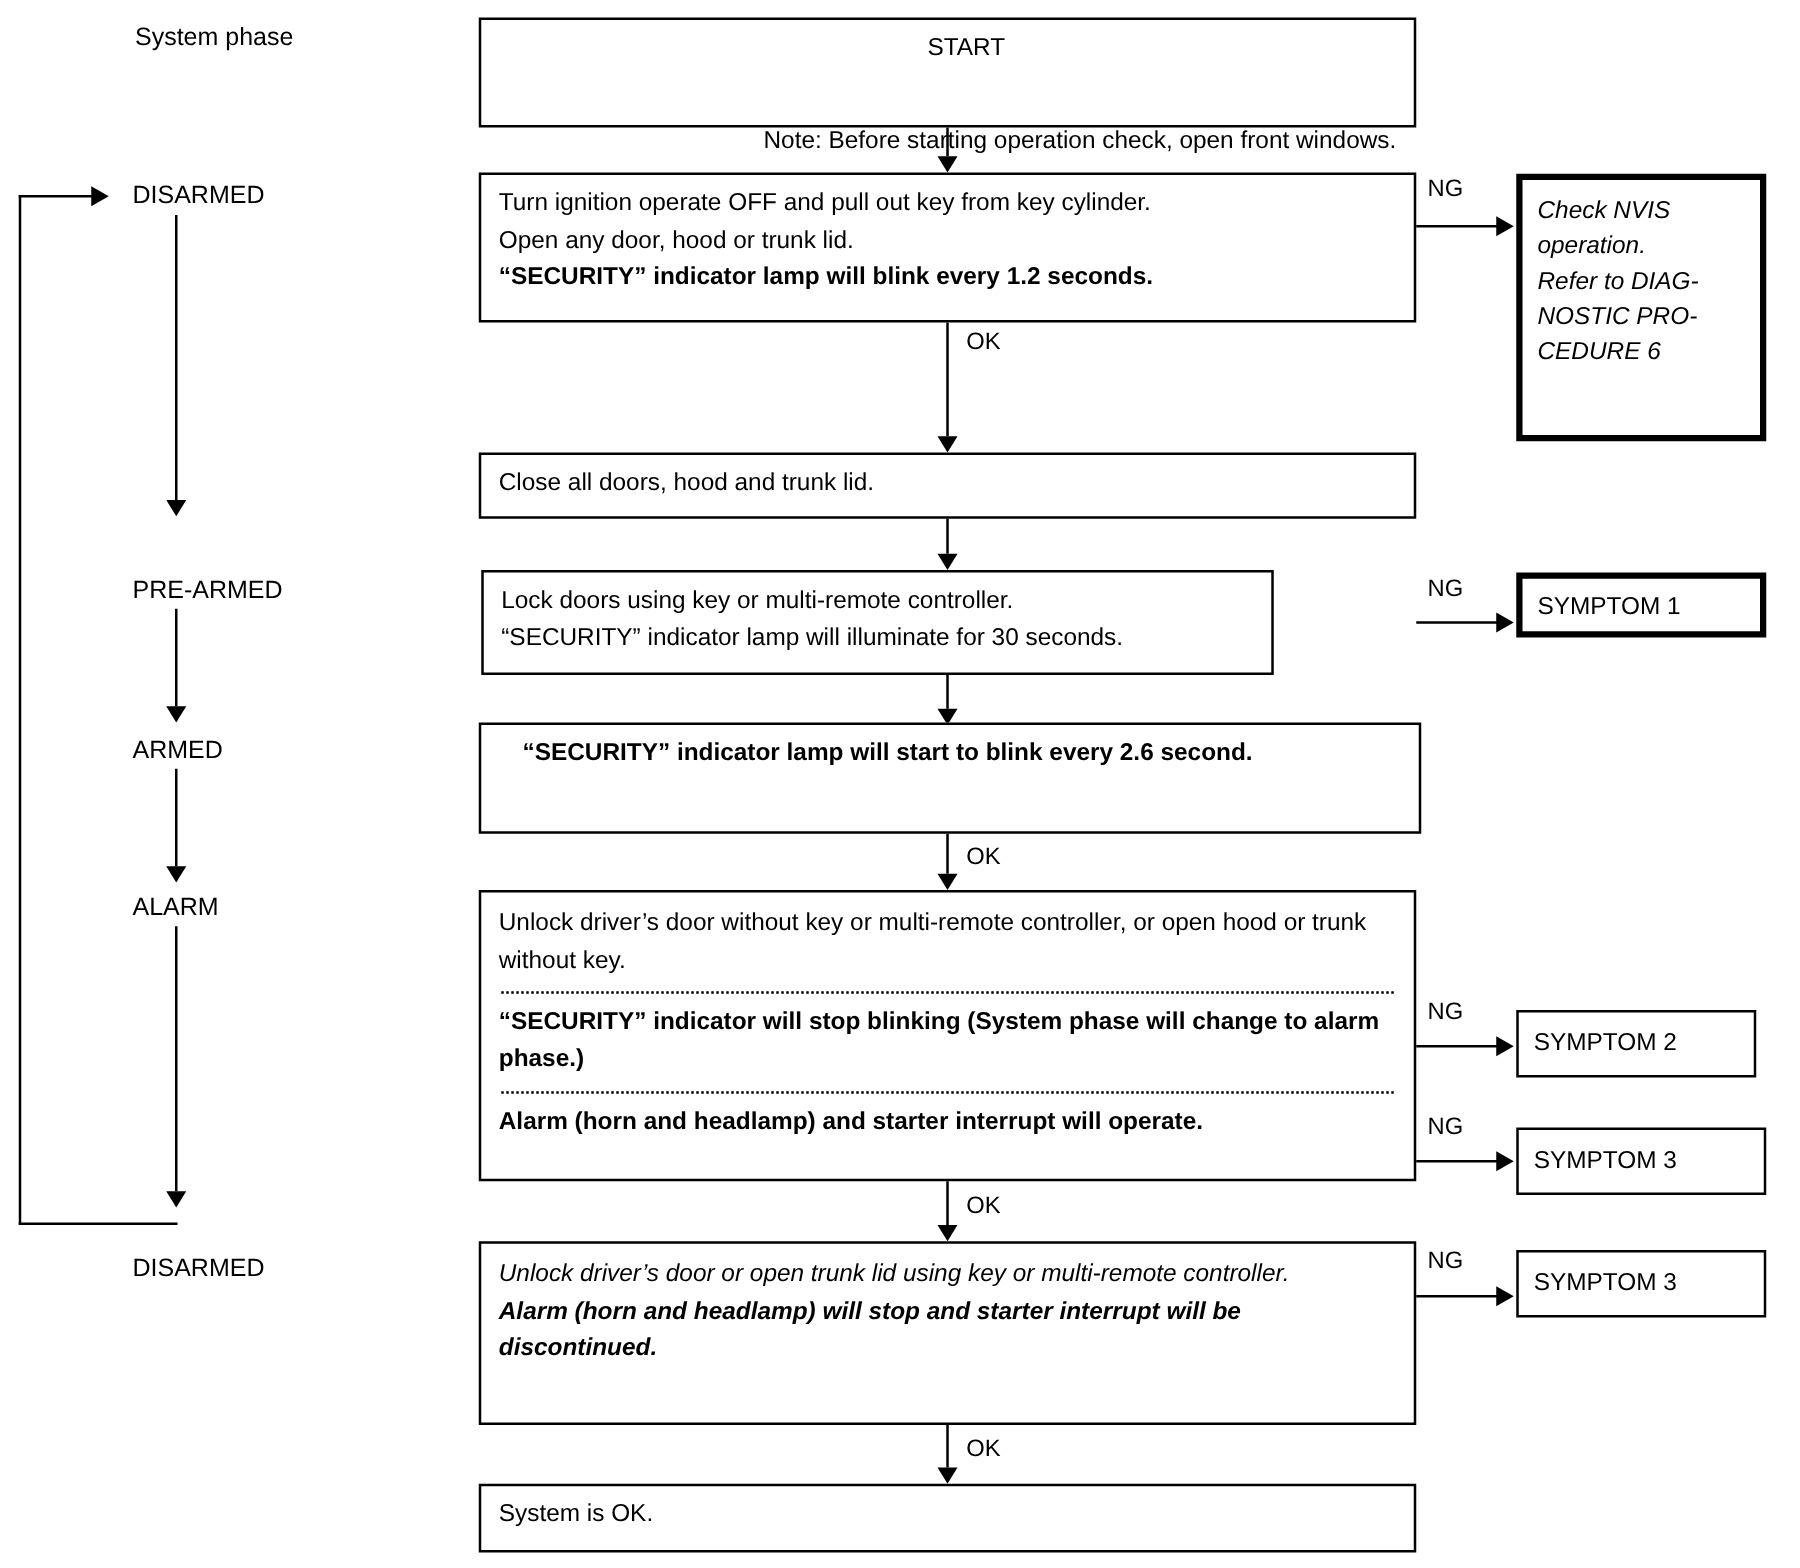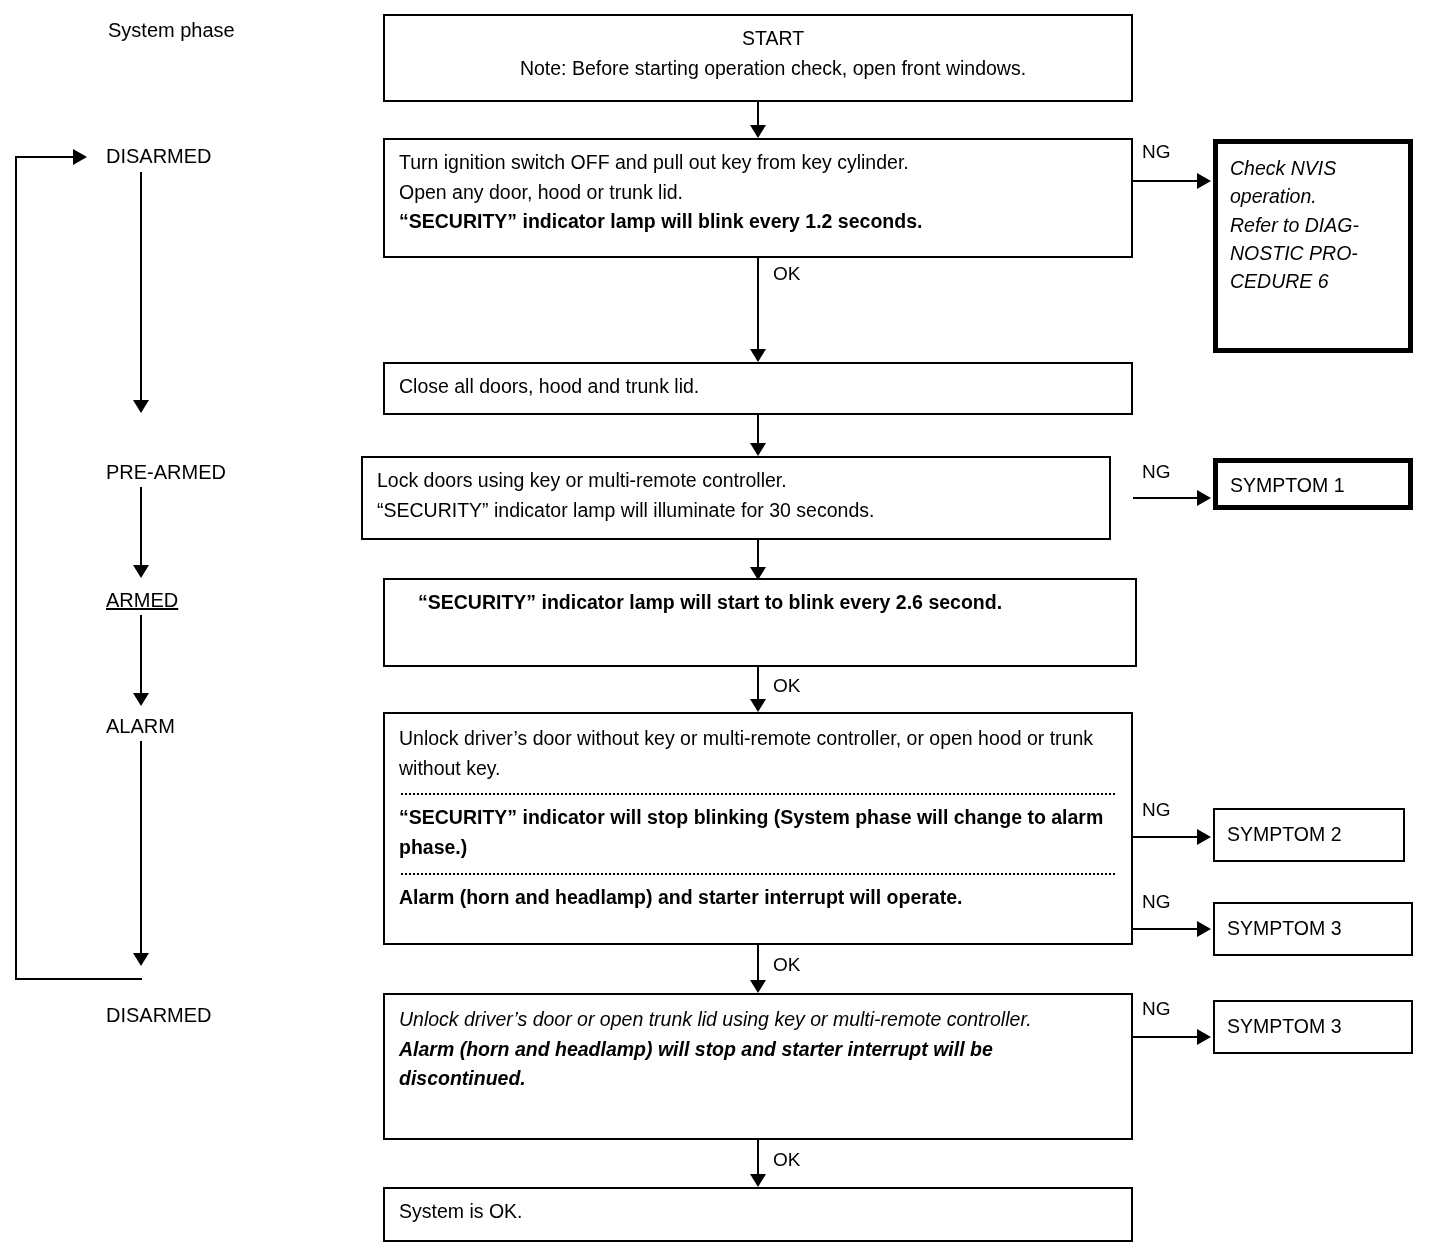--- a/index.html
+++ b/index.html
@@ -80,21 +80,21 @@
 </style>
 </head>
 <body>
 
 <div id="canvas">
 
   <div class="label" style="left:108px; top:20px;">System phase</div>
 
   <div class="label" style="left:106px; top:146px;">DISARMED</div>
   <div class="label" style="left:106px; top:462px;">PRE-ARMED</div>
-  <div class="label" style="left:106px; top:590px;text-decoration:underline;">ARMED</div>
+  <div class="label" style="left:106px; top:590px;">ARMED</div>
   <div class="label" style="left:106px; top:716px;">ALARM</div>
   <div class="label" style="left:106px; top:1005px;">DISARMED</div>
 
   <div class="vline" style="left:140px; top:172px; height:228px;"></div>
   <div class="arrow-down" style="left:133px; top:400px;"></div>
 
   <div class="vline" style="left:140px; top:487px; height:78px;"></div>
   <div class="arrow-down" style="left:133px; top:565px;"></div>
 
   <div class="vline" style="left:140px; top:615px; height:78px;"></div>
@@ -103,28 +103,28 @@
   <div class="vline" style="left:140px; top:741px; height:212px;"></div>
   <div class="arrow-down" style="left:133px; top:953px;"></div>
 
   <div class="hline" style="left:15px; top:978px; width:127px;"></div>
   <div class="vline" style="left:15px; top:156px; height:824px;"></div>
   <div class="hline" style="left:15px; top:156px; width:60px;"></div>
   <div class="arrow-right" style="left:73px; top:149px;"></div>
 
   <div class="box center" style="left:383px; top:14px; width:750px; height:88px;">
     <span class="b-line">START</span>
-    <span class="b-line" style="text-align:center;">Note: Before starting operation check, open front windows.</span>
+    <span class="b-line" style="text-align:right;margin-top:44px;">Note: Before starting operation check, open front windows.</span>
   </div>
 
   <div class="vline" style="left:757px; top:102px; height:23px;"></div>
   <div class="arrow-down" style="left:750px; top:125px;"></div>
 
   <div class="box" style="left:383px; top:138px; width:750px; height:120px;">
-    <span class="b-line">Turn ignition switch OFF and pull out key from key cylinder.</span>
+    <span class="b-line">Turn ignition operate OFF and pull out key from key cylinder.</span>
     <span class="b-line">Open any door, hood or trunk lid.</span>
     <span class="b-line bold">“SECURITY” indicator lamp will blink every 1.2 seconds.</span>
   </div>
 
   <div class="label sm" style="left:1142px; top:142px;">NG</div>
   <div class="hline" style="left:1133px; top:180px; width:66px;"></div>
   <div class="arrow-right" style="left:1197px; top:173px;"></div>
   <div class="box thick" style="left:1213px; top:139px; width:200px; height:214px; padding:10px 12px; line-height:1.45;font-style:italic;">
     <span class="b-line">Check NVIS</span>
     <span class="b-line">operation.</span>
@@ -137,21 +137,21 @@
   <div class="arrow-down" style="left:750px; top:349px;"></div>
   <div class="label sm" style="left:773px; top:264px;">OK</div>
 
   <div class="box" style="left:383px; top:362px; width:750px; height:53px;">
     <span class="b-line">Close all doors, hood and trunk lid.</span>
   </div>
 
   <div class="vline" style="left:757px; top:415px; height:28px;"></div>
   <div class="arrow-down" style="left:750px; top:443px;"></div>
 
-  <div class="box" style="left:361px; top:456px; width:750px; height:84px;">
+  <div class="box" style="left:385px; top:456px; width:634px; height:84px;">
     <span class="b-line">Lock doors using key or multi-remote controller.</span>
     <span class="b-line">“SECURITY” indicator lamp will illuminate for 30 seconds.</span>
   </div>
 
   <div class="label sm" style="left:1142px; top:462px;">NG</div>
   <div class="hline" style="left:1133px; top:497px; width:66px;"></div>
   <div class="arrow-right" style="left:1197px; top:490px;"></div>
   <div class="box thick center" style="left:1213px; top:458px; width:200px; height:52px; padding:8px 12px;">
     <span class="b-line" style="text-align:left;">SYMPTOM 1</span>
   </div>

